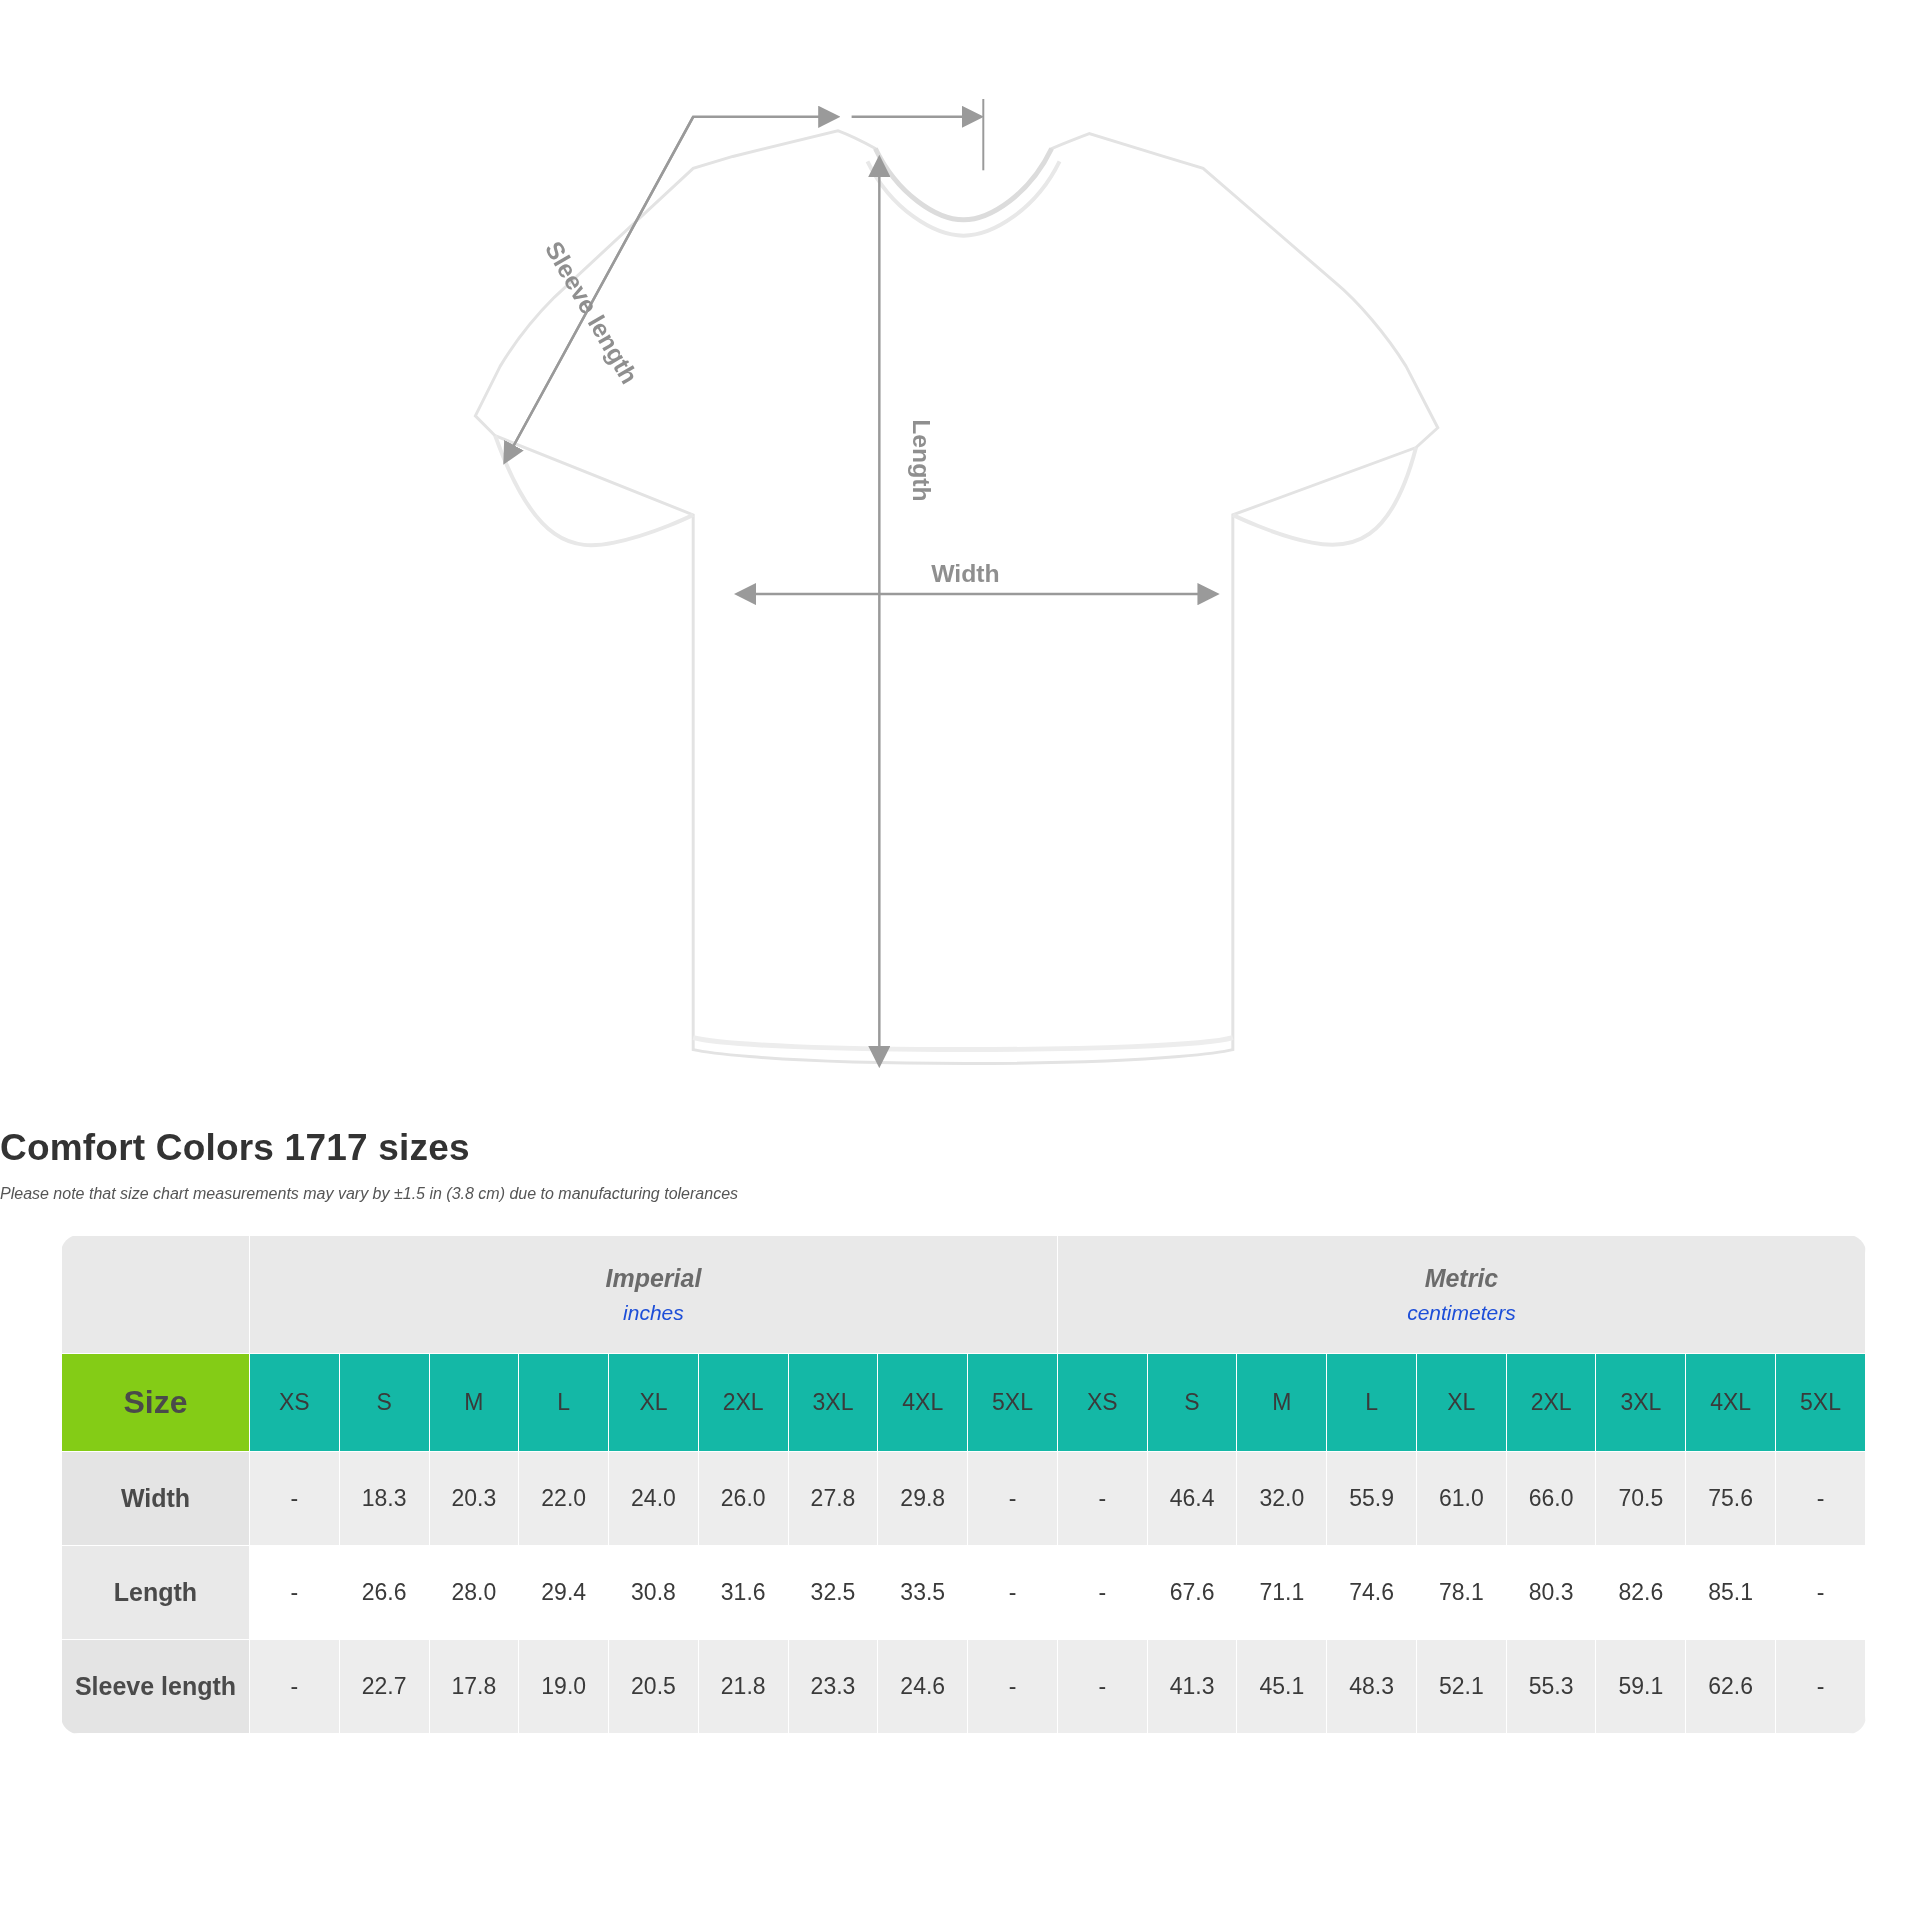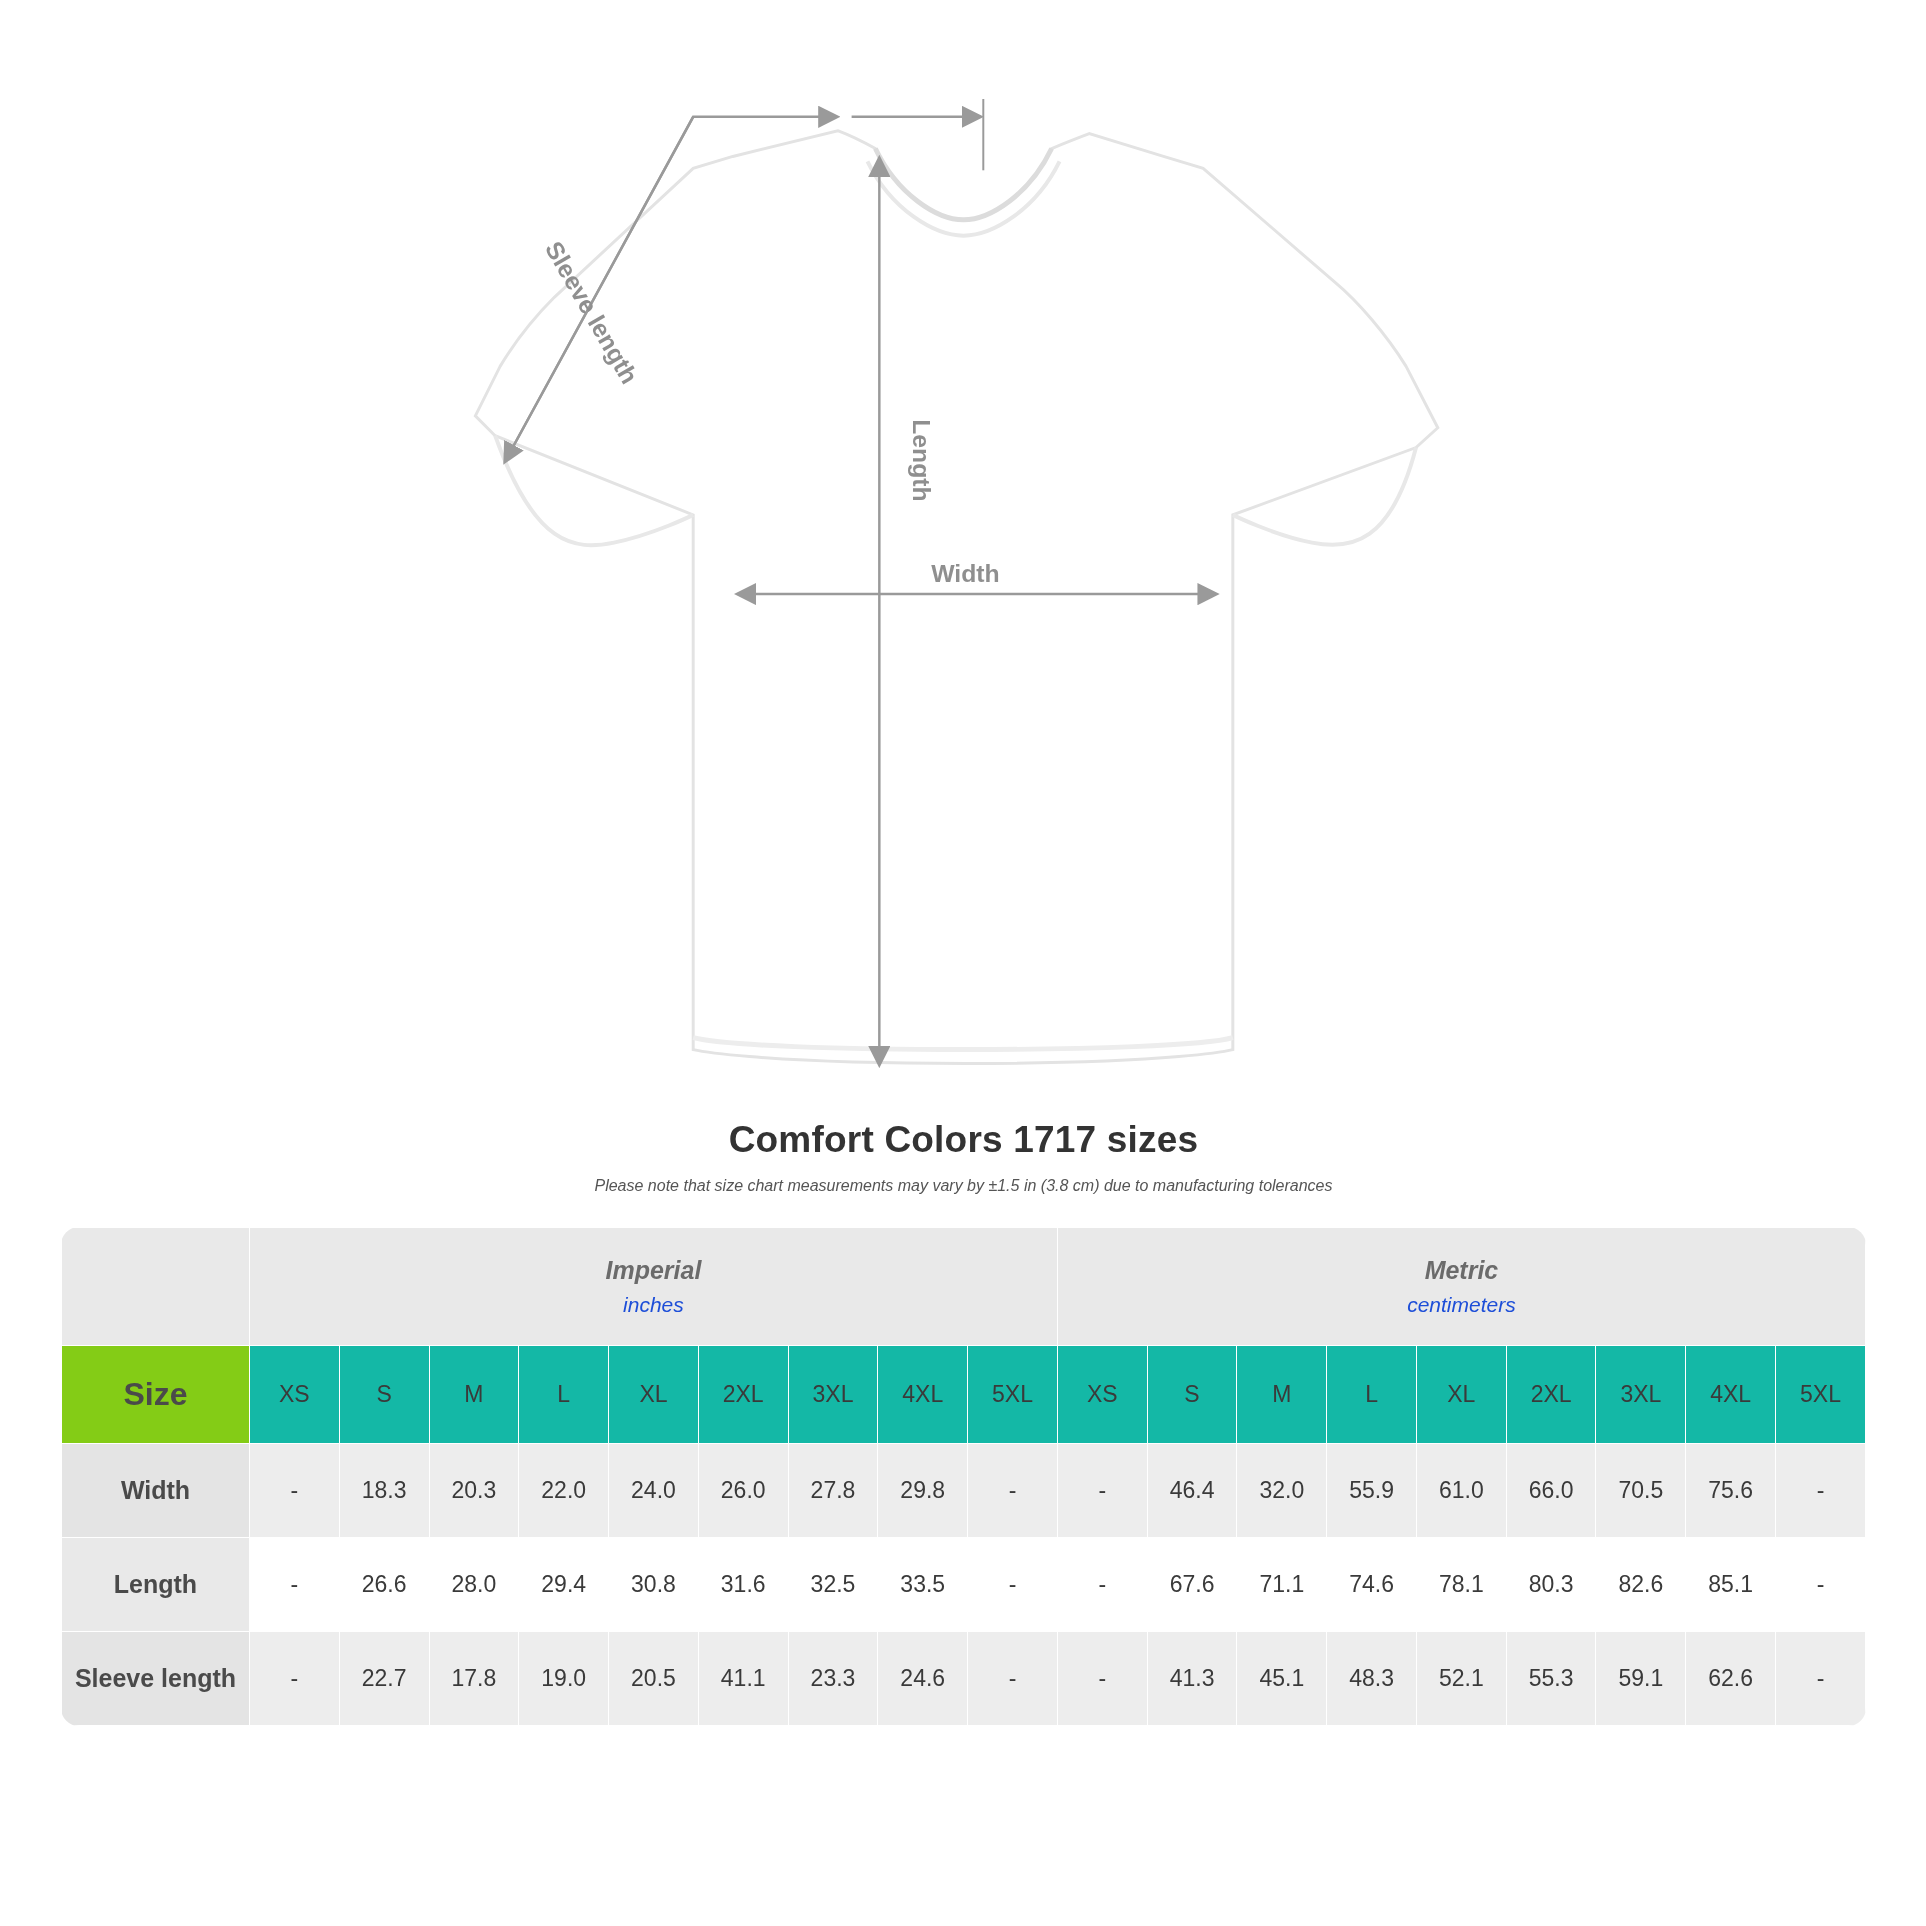--- a/index.html
+++ b/index.html
@@ -29,22 +29,22 @@
     height: 1109px;
   }
   .illustration svg {
     position: absolute;
     left: 0;
     top: 0;
   }
 
   
   .title-block {
-    text-align: center;
-    margin-top: 10px;
+    text-align: left;
+    margin-top: 18px;
   }
   .chart-title {
     font-size: 37px;
     font-weight: bold;
     color: #333333;
     letter-spacing: 0.2px;
   }
   .chart-note {
     font-size: 16px;
     font-style: italic;
@@ -280,21 +280,21 @@
             <td>85.1</td>
             <td>-</td>
           </tr>
           <tr class="data-row shade">
             <td class="rowlabel">Sleeve length</td>
             <td>-</td>
             <td>22.7</td>
             <td>17.8</td>
             <td>19.0</td>
             <td>20.5</td>
-            <td>41.1</td>
+            <td>21.8</td>
             <td>23.3</td>
             <td>24.6</td>
             <td>-</td>
             <td>-</td>
             <td>41.3</td>
             <td>45.1</td>
             <td>48.3</td>
             <td>52.1</td>
             <td>55.3</td>
             <td>59.1</td>

